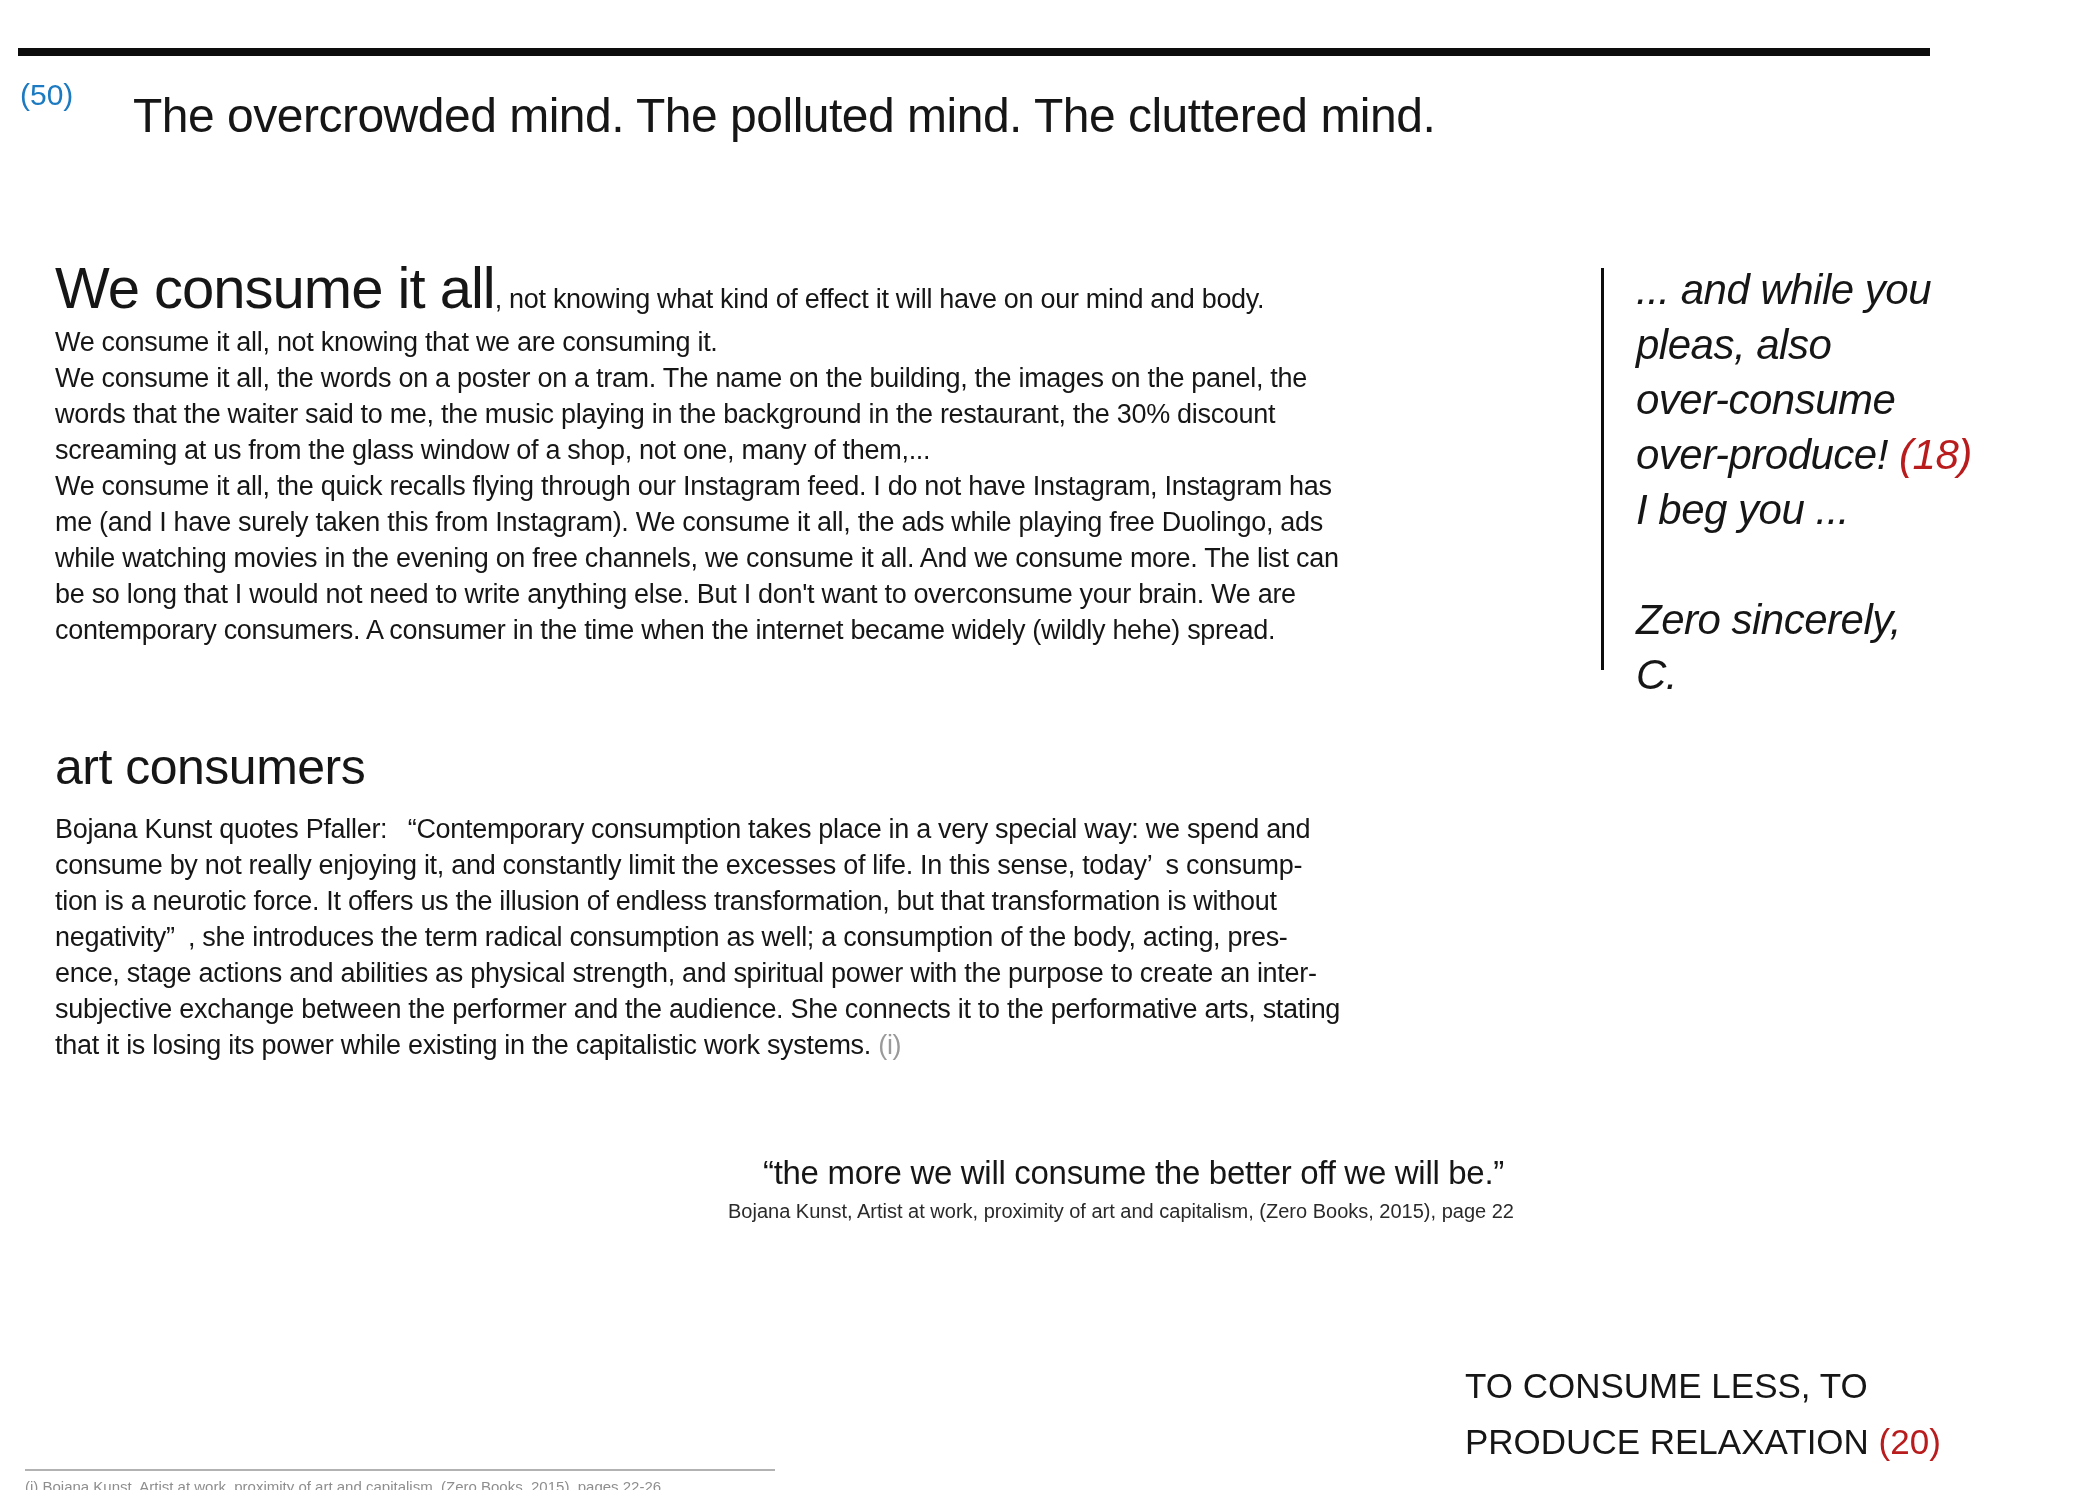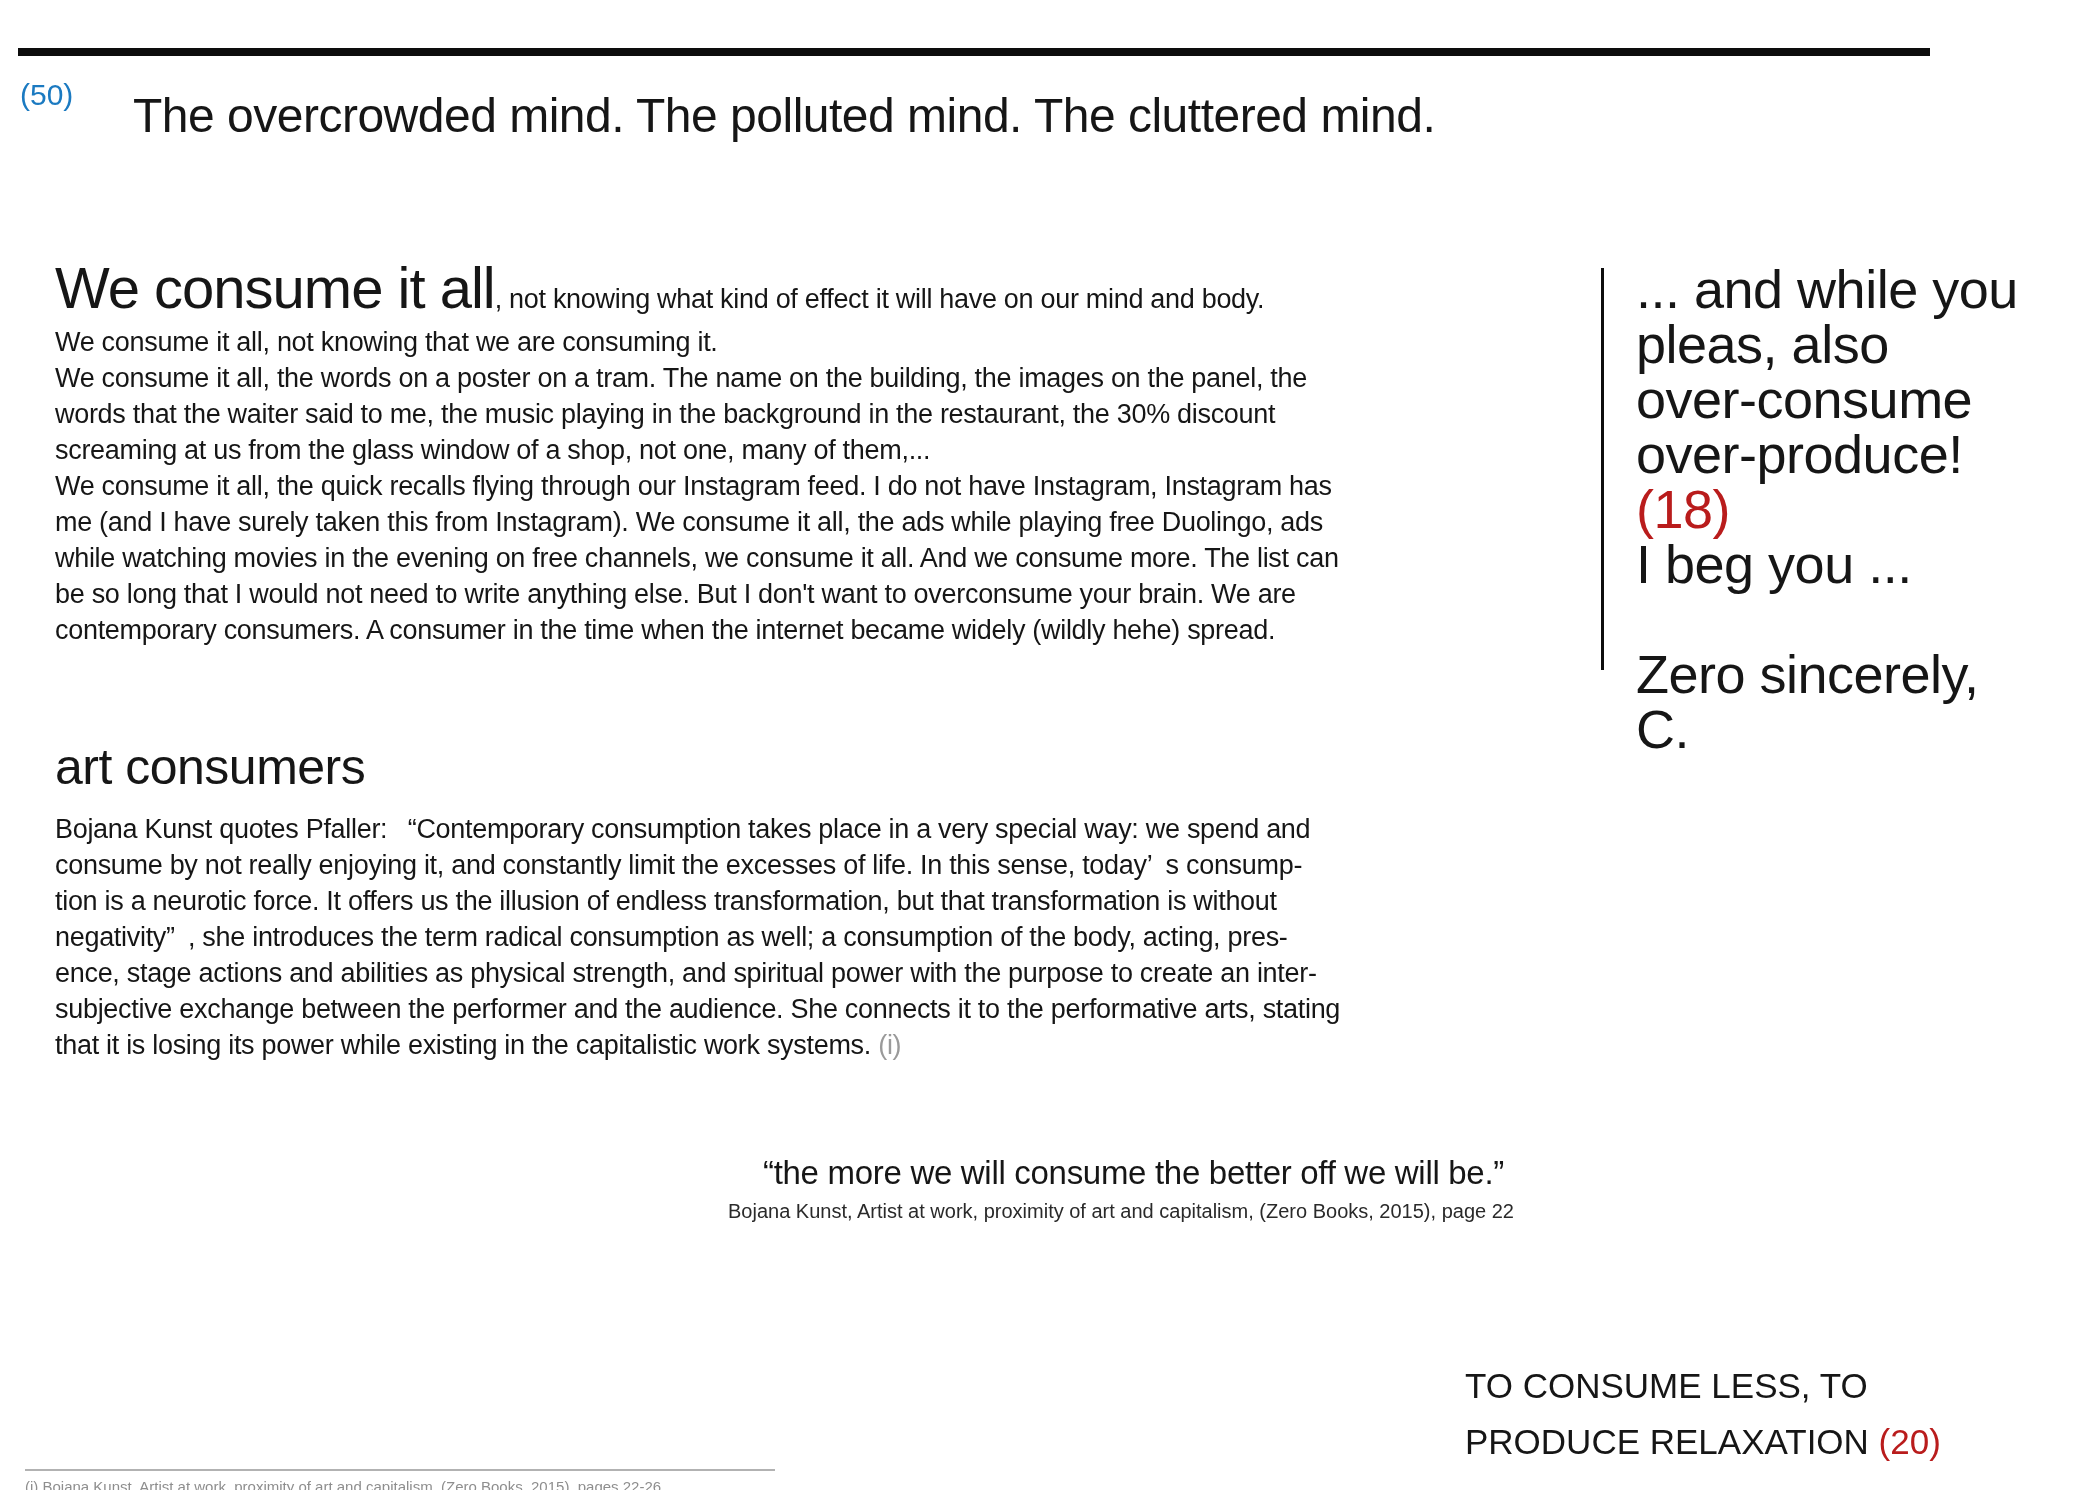--- a/index.html
+++ b/index.html
@@ -14,21 +14,21 @@
   .title{left:133px;top:60px;font-size:48px;letter-spacing:-0.5px;white-space:nowrap;}
   .lead-row{left:55px;top:226px;white-space:nowrap;}
   .lead-big{font-size:58px;letter-spacing:-1px;text-align:right;}
   .lead-rest{font-size:27px;letter-spacing:-0.3px;}
   .body-text{
     left:55px;top:296px;width:1530px;
     font-size:27px;line-height:36px;letter-spacing:-0.3px;
     white-space:pre-line;
   }
   .vrule{left:1601px;top:240px;width:3px;height:402px;background:#0d0d0d;}
-  .margin-note{left:1636px;top:234px;width:420px;font-size:54px;line-height:55px;letter-spacing:-0.5px;}
+  .margin-note{left:1636px;top:234px;width:420px;font-size:42px;line-height:55px;letter-spacing:-0.5px;font-style:italic;}
   .note-gap{height:55px;}
   .green{color:#b91c1c;}
   .art-heading{left:55px;top:710px;font-size:50px;letter-spacing:-0.5px;}
   .art-body{
     left:55px;top:783px;width:1540px;
     font-size:27px;line-height:36px;letter-spacing:-0.3px;
     white-space:pre-line;
   }
   .gray-marker{color:#9a9a9a;}
   .quote{left:763px;top:1126px;font-size:33px;letter-spacing:-0.3px;white-space:nowrap;}

